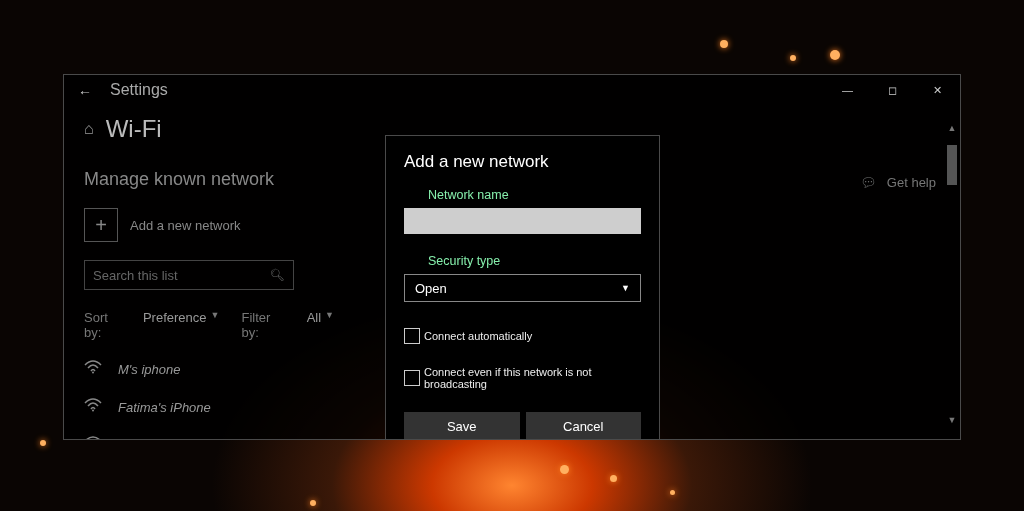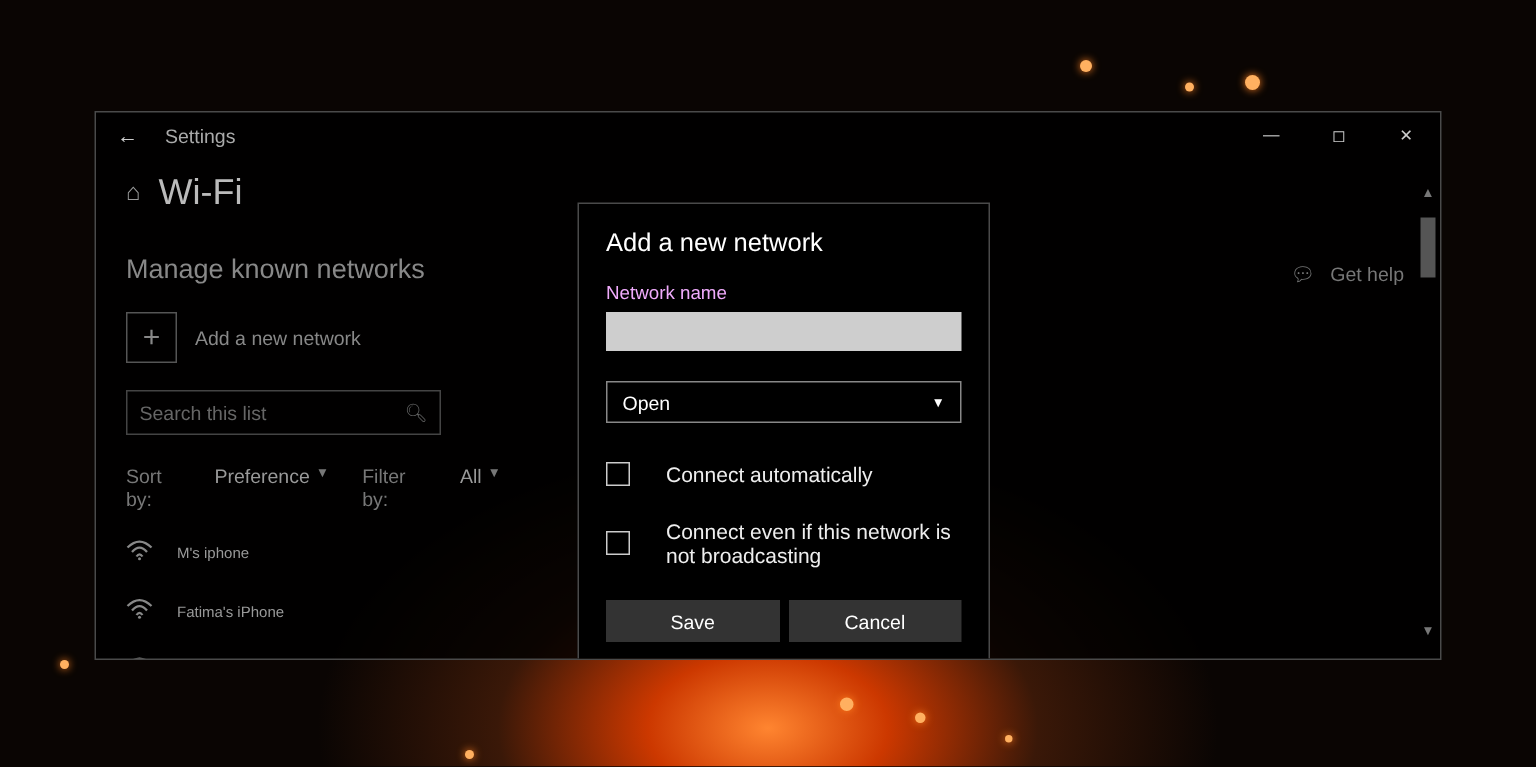--- a/index.html
+++ b/index.html
@@ -25,21 +25,21 @@
   border: 1px solid #4a4a4a;
   display: flex; flex-direction: column;
   color: #fff;
 }
 .titlebar {
   height: 30px;
   display: flex; align-items: center;
   padding-left: 14px;
 }
 .back-arrow { font-size: 14px; color: #ccc; margin-right: 18px; cursor: pointer; }
-.app-title { font-size: 13px; color: #aaa; flex: 1; }
+.app-title { font-size: 16px; color: #aaa; flex: 1; }
 .win-controls { display: flex; }
 .win-ctrl { width: 45px; height: 30px; display: flex; align-items: center; justify-content: center; color: #ccc; font-size: 11px; cursor: pointer; }
 .content {
   flex: 1; display: flex;
   position: relative;
   overflow: hidden;
 }
 .left-panel {
   flex: 0 0 290px;
   padding: 10px 20px 0 20px;
@@ -73,56 +73,56 @@
   color: #86efac; font-size: 13px; outline: none;
 }
 .search-input::placeholder { color: #666; }
 .search-icon { font-size: 12px; color: #666; }
 .sort-row { display: flex; gap: 22px; font-size: 13px; color: #777; margin-bottom: 20px; }
 .sort-item { display: flex; gap: 4px; cursor: pointer; }
 .sort-value { color: #999; padding-left: 14px; }
 .chev { font-size: 9px; }
 .network-item { display: flex; align-items: center; gap: 14px; margin-bottom: 20px; cursor: pointer; }
 .wifi-icon { font-size: 16px; color: #888; width: 20px; }
-.net-name { font-size: 10px; color: #999; }
+.net-name { font-size: 13px; color: #999; font-style: italic; }
 .right-panel {
   position: absolute;
   right: 24px; top: 70px;
   display: flex; align-items: center; gap: 10px;
   color: #777; font-size: 13px;
 }
 .dialog {
   position: absolute;
   left: 321px; top: 30px;
   width: 275px;
   background: #000;
   border: 1px solid #4a4a4a;
   padding: 16px 18px 18px 18px;
   color: #fff;
 }
 .dialog-title { font-size: 17px; font-weight: 400; margin-bottom: 16px; }
-.field-label { font-size: 12.5px; color: #f0abfc; margin-bottom: 6px; }
+.field-label { font-size: 12.5px; color: #86efac; margin-bottom: 6px; margin-left: 24px; }
 .text-input {
   width: 100%; height: 26px;
   background: #cecece; border: 0;
   margin-bottom: 20px;
   padding: 0 6px; outline: none;
 }
 .select-box {
   width: 100%; height: 28px;
   border: 1px solid #888;
   background: transparent;
   display: flex; align-items: center; justify-content: space-between;
   padding: 0 10px;
   font-size: 13px; color: #fff;
   margin-bottom: 26px; cursor: pointer;
 }
 .check-row {
-  display: flex; align-items: center; gap: 24px;
-  font-size: 14px; color: #eee;
+  display: flex; align-items: center; gap: 4px;
+  font-size: 11px; color: #eee;
   margin-bottom: 22px; cursor: pointer;
 }
 .checkbox {
   width: 16px; height: 16px;
   border: 1.5px solid #ccc;
   flex-shrink: 0;
 }
 .dialog-buttons { display: flex; gap: 6px; }
 .dlg-btn {
   flex: 1; height: 28px;
@@ -160,21 +160,21 @@
   </div>
 
   <div class="content">
 
     <div class="left-panel">
       <div class="page-header">
         <span class="home-icon">⌂</span>
         <span class="page-title">Wi-Fi</span>
       </div>
 
-      <div class="section-title">Manage known networks</div>
+      <div class="section-title">Manage known network</div>
 
       <div class="add-network-btn">
         <div class="plus-tile">+</div>
         <span class="add-label">Add a new network</span>
       </div>
 
       <div class="search-box">
         <input class="search-input" placeholder="Search this list" style="">
         <span class="search-icon">🔍︎</span>
       </div>
@@ -219,20 +219,21 @@
       <span>💬︎</span>
       <span>Get help</span>
     </div>
 
     <div class="dialog">
       <div class="dialog-title">Add a new network</div>
 
       <div class="field-label">Network name</div>
       <input class="text-input" value="" style="">
 
+      <div class="field-label">Security type</div>
       <div class="select-box">
         <span>Open</span>
         <span class="chev">▼</span>
       </div>
 
       <div class="check-row">
         <div class="checkbox"></div>
         <span>Connect automatically</span>
       </div>
 

